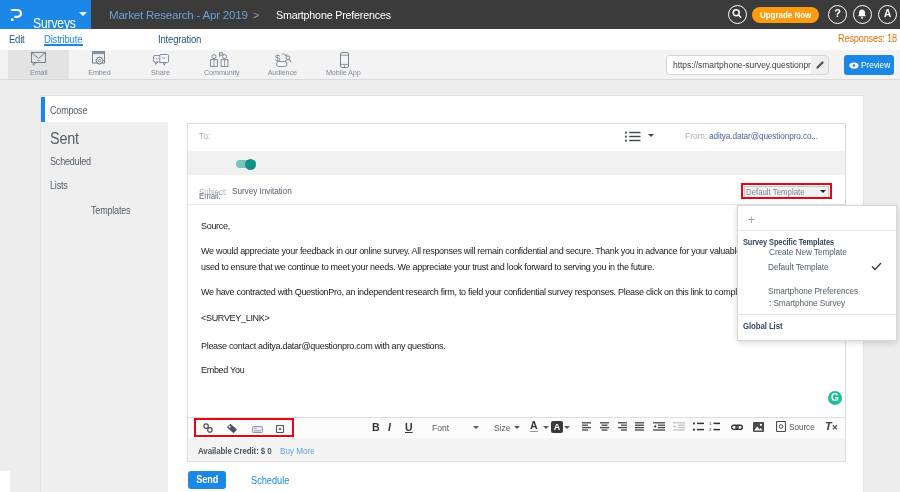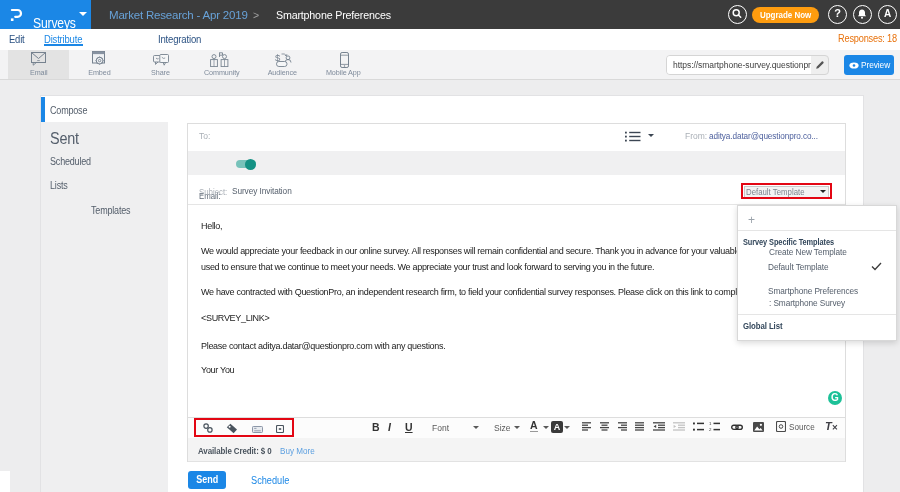--- a/index.html
+++ b/index.html
@@ -178,27 +178,27 @@
 
   <div class="abs" style="left:199px;top:159px;color:#5F6A76;font-size:8.5px;margin-top:32px;"><span class="t" style="transform:scaleX(0.92);">Email:</span></div>
   <div class="abs" style="left:236px;top:160px;width:20px;height:8px;background:#77C2BA;border-radius:4px;"></div>
   <div class="abs" style="left:245px;top:158.5px;width:11px;height:11px;background:#149184;border-radius:50%;"></div>
 
   <div class="abs" style="left:199px;top:186.5px;color:#A9AFB6;font-size:8.5px;"><span class="t" style="transform:scaleX(0.92);">Subject:</span></div>
   <div class="abs" style="left:232px;top:186px;color:#545E6B;font-size:9px;"><span class="t" style="transform:scaleX(0.92);letter-spacing:-0.1px;">Survey Invitation</span></div>
   <div class="abs" style="left:188px;top:204px;width:657px;height:1px;background:#E5E5E5;"></div>
 
   <div class="abs" style="left:201px;top:215px;width:644px;height:200px;overflow:hidden;color:#222;font-size:9px;letter-spacing:-0.3px;">
-    <div style="position:absolute;left:0;top:6px;white-space:nowrap;">Hello,</div>
+    <div style="position:absolute;left:0;top:6px;white-space:nowrap;">Source,</div>
     <div style="position:absolute;left:0;top:30.5px;white-space:nowrap;">We would appreciate your feedback in our online survey. All responses will remain confidential and secure. Thank you in advance for your valuable feedback. Your responses will be</div>
     <div style="position:absolute;left:0;top:46.6px;white-space:nowrap;">used to ensure that we continue to meet your needs. We appreciate your trust and look forward to serving you in the future.</div>
     <div style="position:absolute;left:0;top:72.4px;white-space:nowrap;">We have contracted with QuestionPro, an independent research firm, to field your confidential survey responses. Please click on this link to complete the survey:</div>
     <div style="position:absolute;left:0;top:97.9px;white-space:nowrap;">&lt;SURVEY_LINK&gt;</div>
     <div style="position:absolute;left:0;top:125.6px;white-space:nowrap;">Please contact aditya.datar@questionpro.com with any questions.</div>
-    <div style="position:absolute;left:0;top:150.3px;white-space:nowrap;">Your You</div>
+    <div style="position:absolute;left:0;top:150.3px;white-space:nowrap;">Embed You</div>
   </div>
 
   <div class="abs" style="left:828px;top:391px;width:14px;height:14px;background:#1DC198;border-radius:50%;color:#fff;font-size:10px;font-weight:bold;text-align:center;line-height:14px;">G</div>
 
   <div class="abs" style="left:188px;top:417px;width:657px;height:21px;background:#FCFCFC;border-top:1px solid #DDD;"></div>
 
   <svg class="abs" style="left:203px;top:422.5px;" width="10" height="10" viewBox="0 0 10 10">
       <circle cx="3.1" cy="3.1" r="2.2" fill="none" stroke="#4A545E" stroke-width="1.2"></circle>
       <circle cx="6.9" cy="6.9" r="2.2" fill="none" stroke="#4A545E" stroke-width="1.2"></circle>
     </svg>

